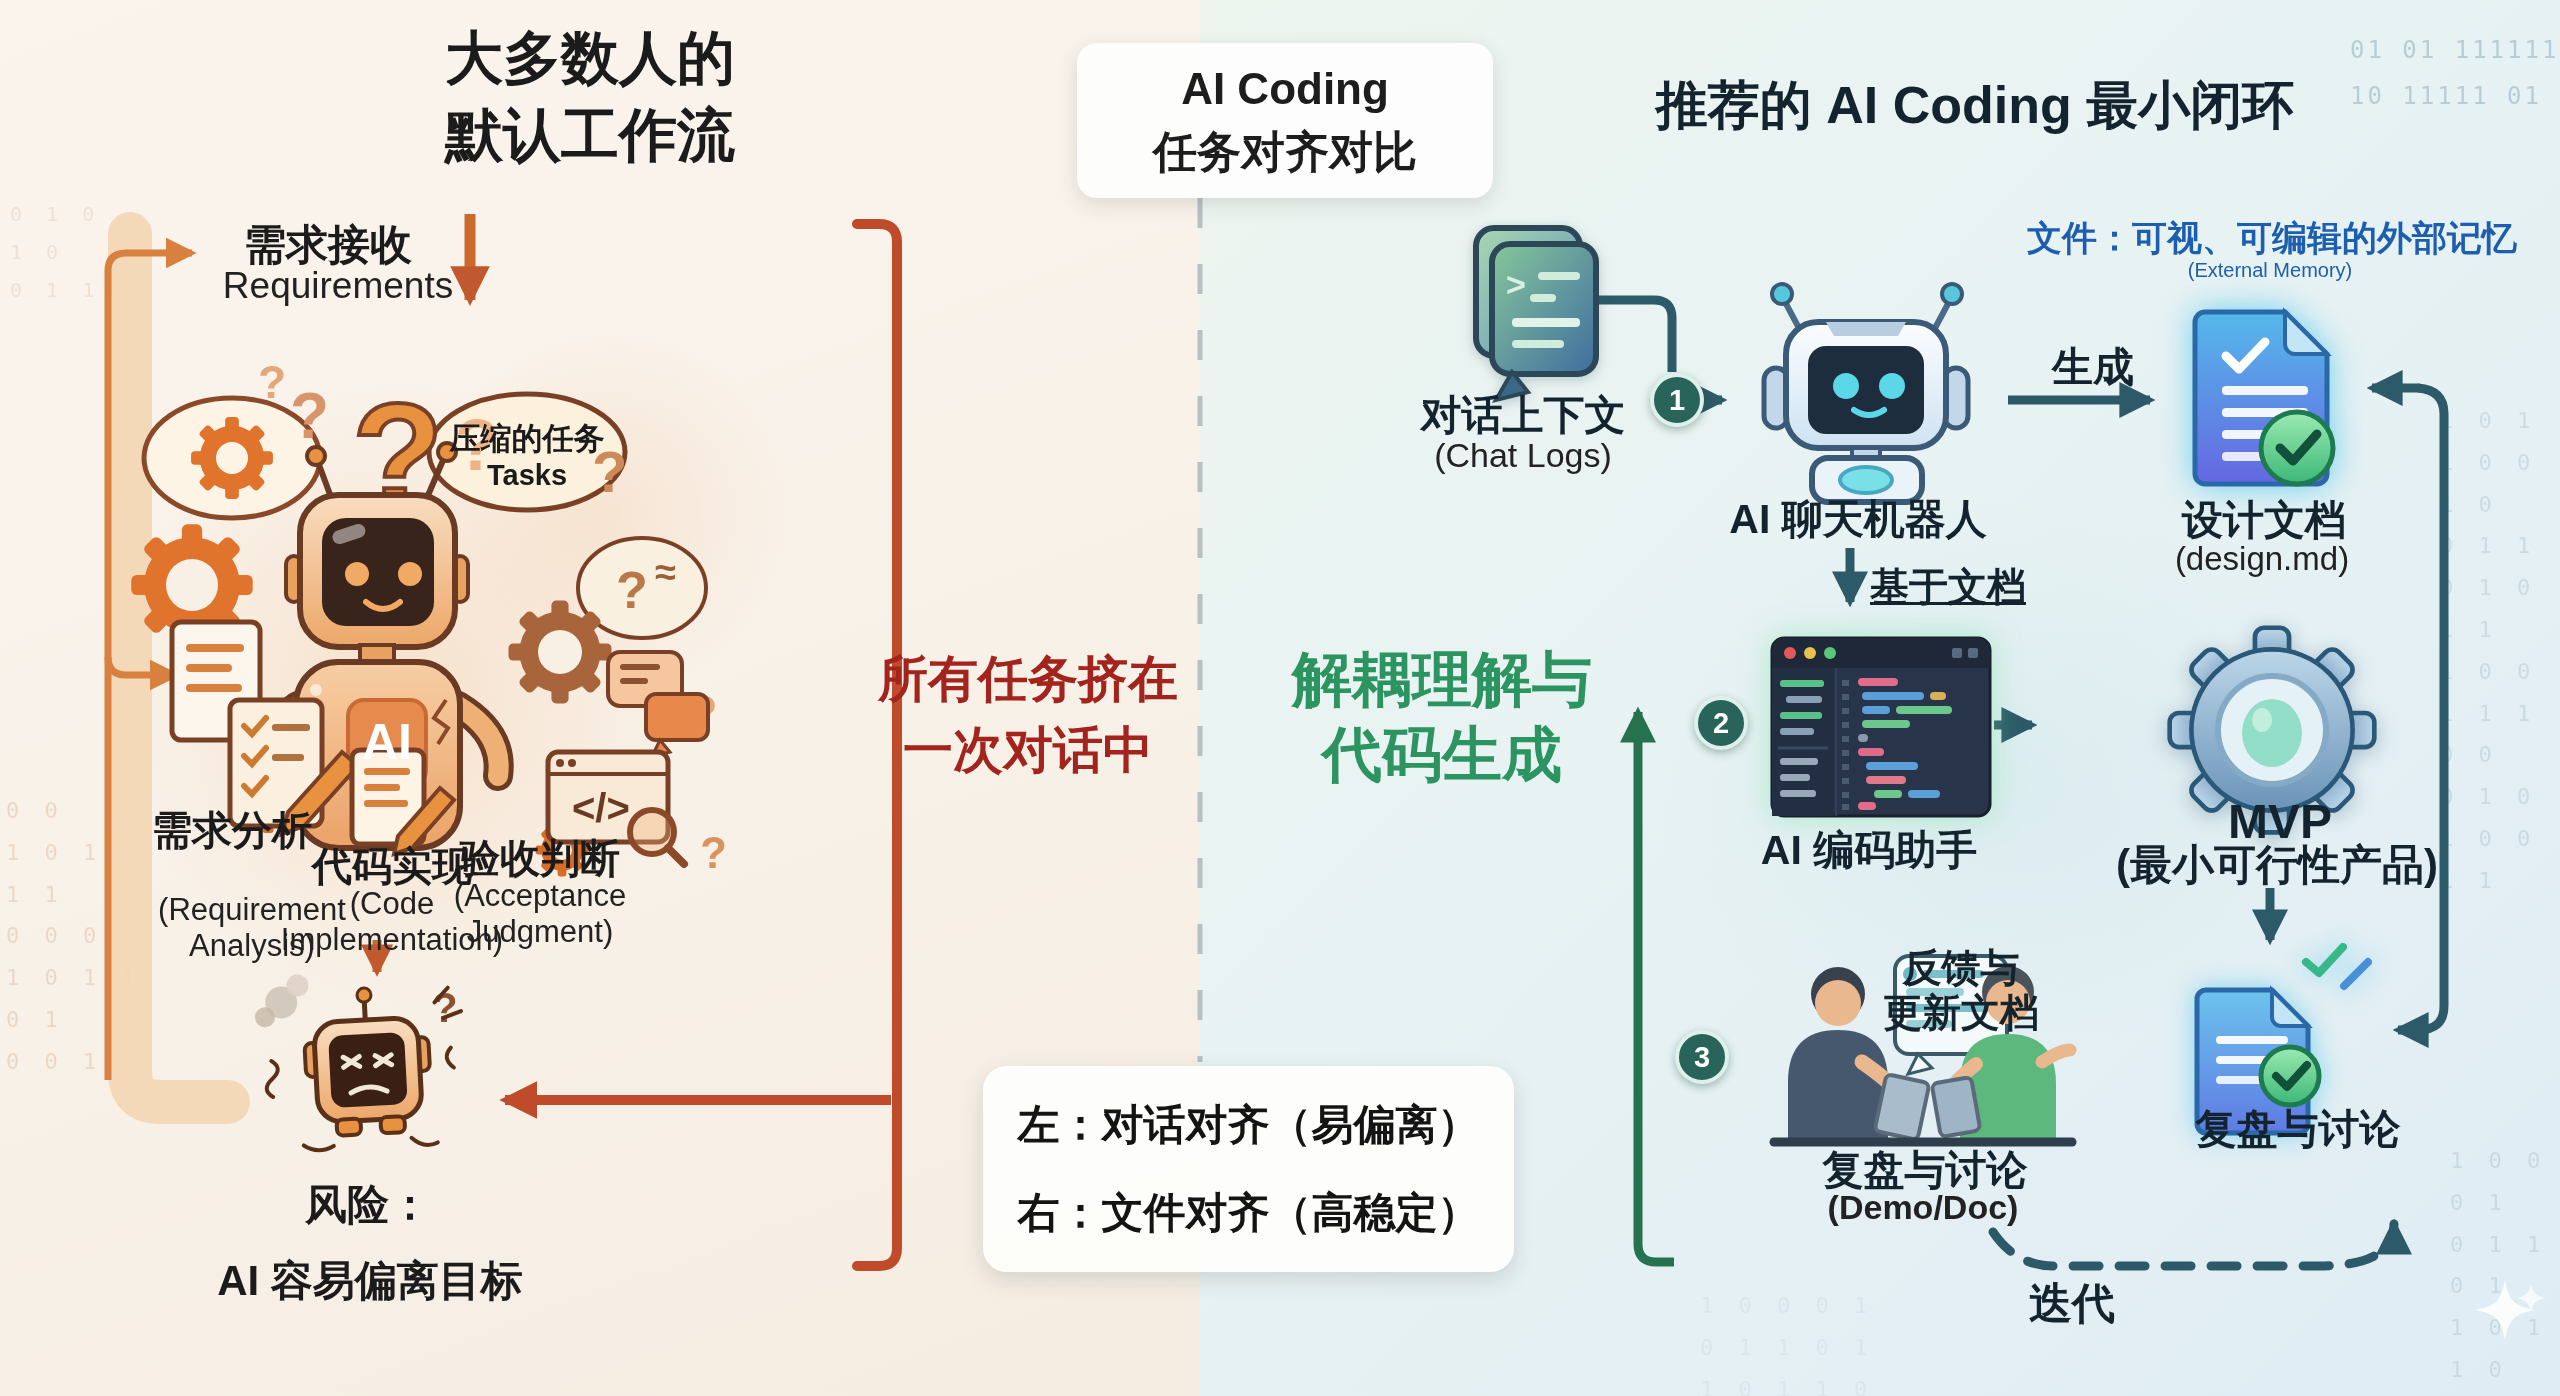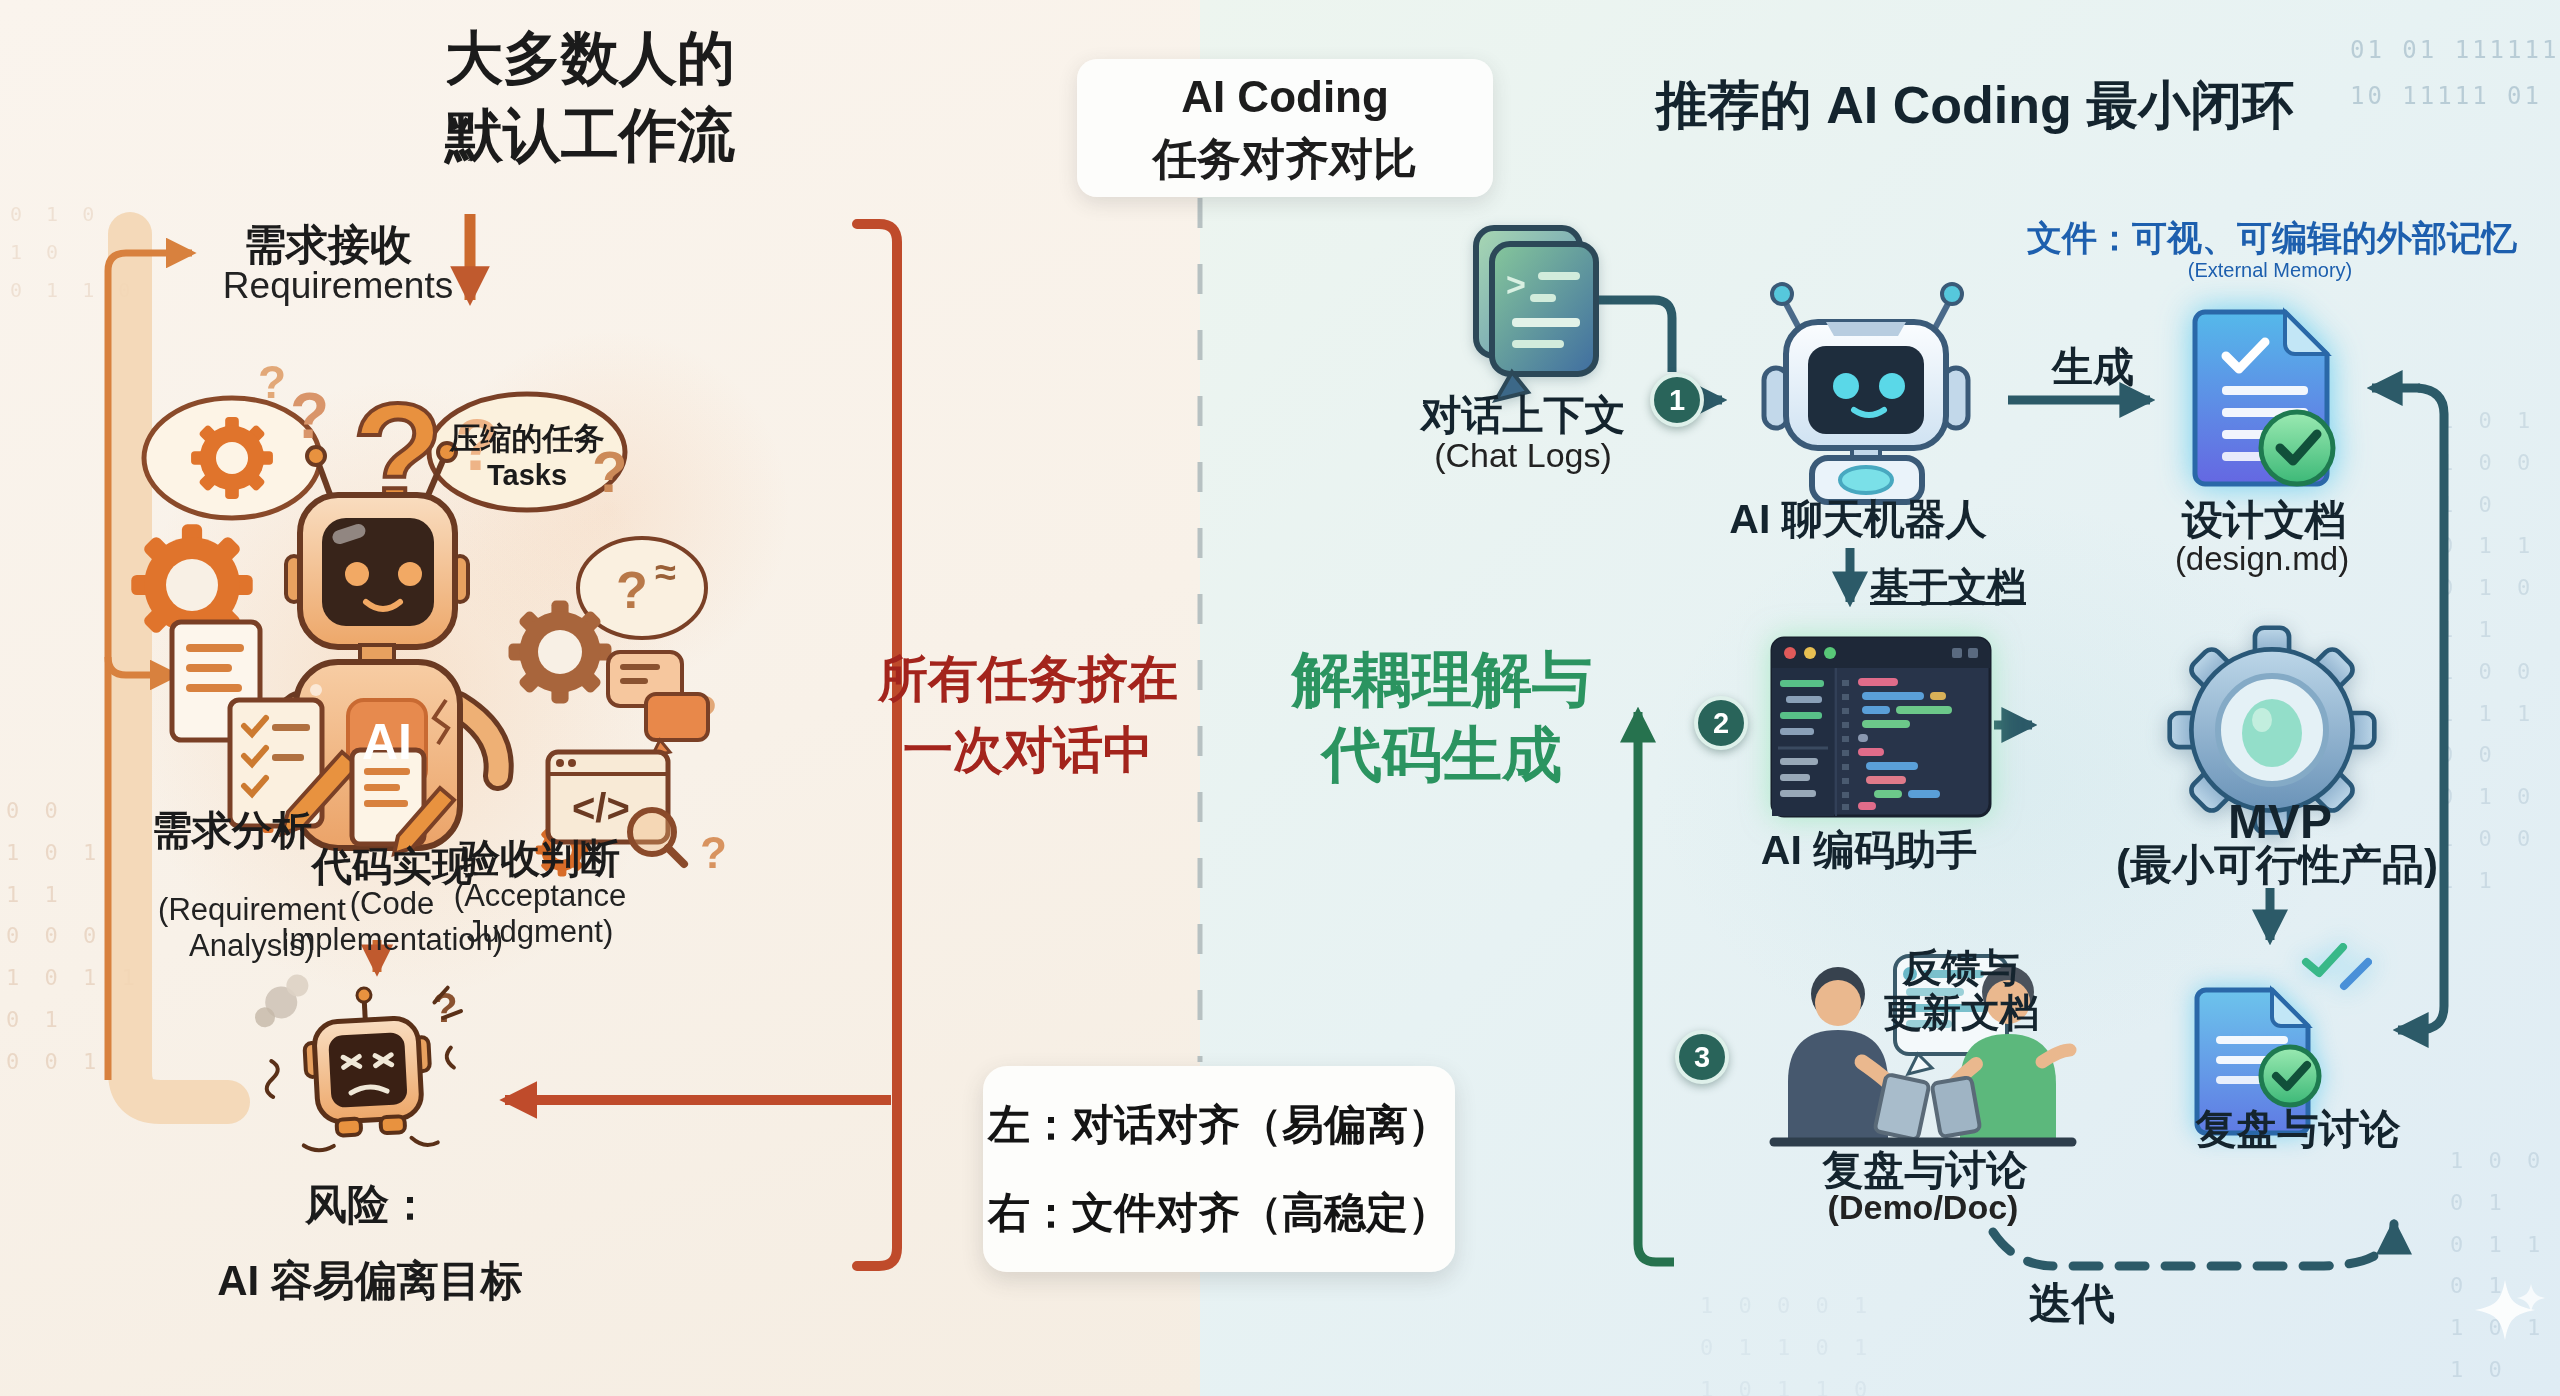--- a/index.html
+++ b/index.html
@@ -9,26 +9,26 @@
            background:linear-gradient(160deg,#faf4ed 0%,#f8f1e8 55%,#f5ede2 100%);}
   .bg-right{position:absolute;left:1200px;top:0;width:1360px;height:1396px;
             background:linear-gradient(135deg,#edf5ef 0%,#e7f2f3 45%,#dfecf4 100%);}
   .blob{position:absolute;border-radius:50%;pointer-events:none;}
   .overlay{position:absolute;left:0;top:0;width:2560px;height:1396px;}
   .lbl{position:absolute;transform:translateX(-50%);font-weight:700;white-space:nowrap;
        text-align:center;color:#1b1b1b;line-height:1.2;}
   .sub{position:absolute;transform:translateX(-50%);font-weight:400;white-space:nowrap;
        text-align:center;color:#222;line-height:1.15;}
   .rlbl{color:#14242e;}
-  .badge-box{position:absolute;left:1077px;top:43px;width:416px;height:138px;
+  .badge-box{position:absolute;left:1077px;top:43px;width:416px;height:155px;
              background:rgba(253,253,252,.95);border-radius:20px;
              box-shadow:0 6px 20px rgba(60,60,60,.14);display:flex;flex-direction:column;
              align-items:center;justify-content:center;font-size:44px;font-weight:700;
-             color:#1d1d1d;line-height:1.42;margin-top:16px;}
-  .summary-box{position:absolute;left:983px;top:1066px;width:472px;height:206px;
+             color:#1d1d1d;line-height:1.42;}
+  .summary-box{position:absolute;left:983px;top:1066px;width:531px;height:206px;
              background:rgba(253,253,251,.97);border-radius:24px;
              box-shadow:0 8px 22px rgba(60,60,60,.16);display:flex;flex-direction:column;
              align-items:center;justify-content:space-evenly;font-size:42px;font-weight:700;
              color:#141414;}
   .step-badge{position:absolute;width:46px;height:46px;border-radius:50%;background:#29645a;
               border:4px solid #def0ea;box-shadow:0 3px 8px rgba(30,70,60,.35);
               color:#fff;font-size:29px;font-weight:700;display:flex;align-items:center;
               justify-content:center;}
   .note-red{position:absolute;left:1028px;top:644px;transform:translateX(-50%);
             font-size:50px;font-weight:700;color:#a3241c;text-align:center;line-height:1.42;

